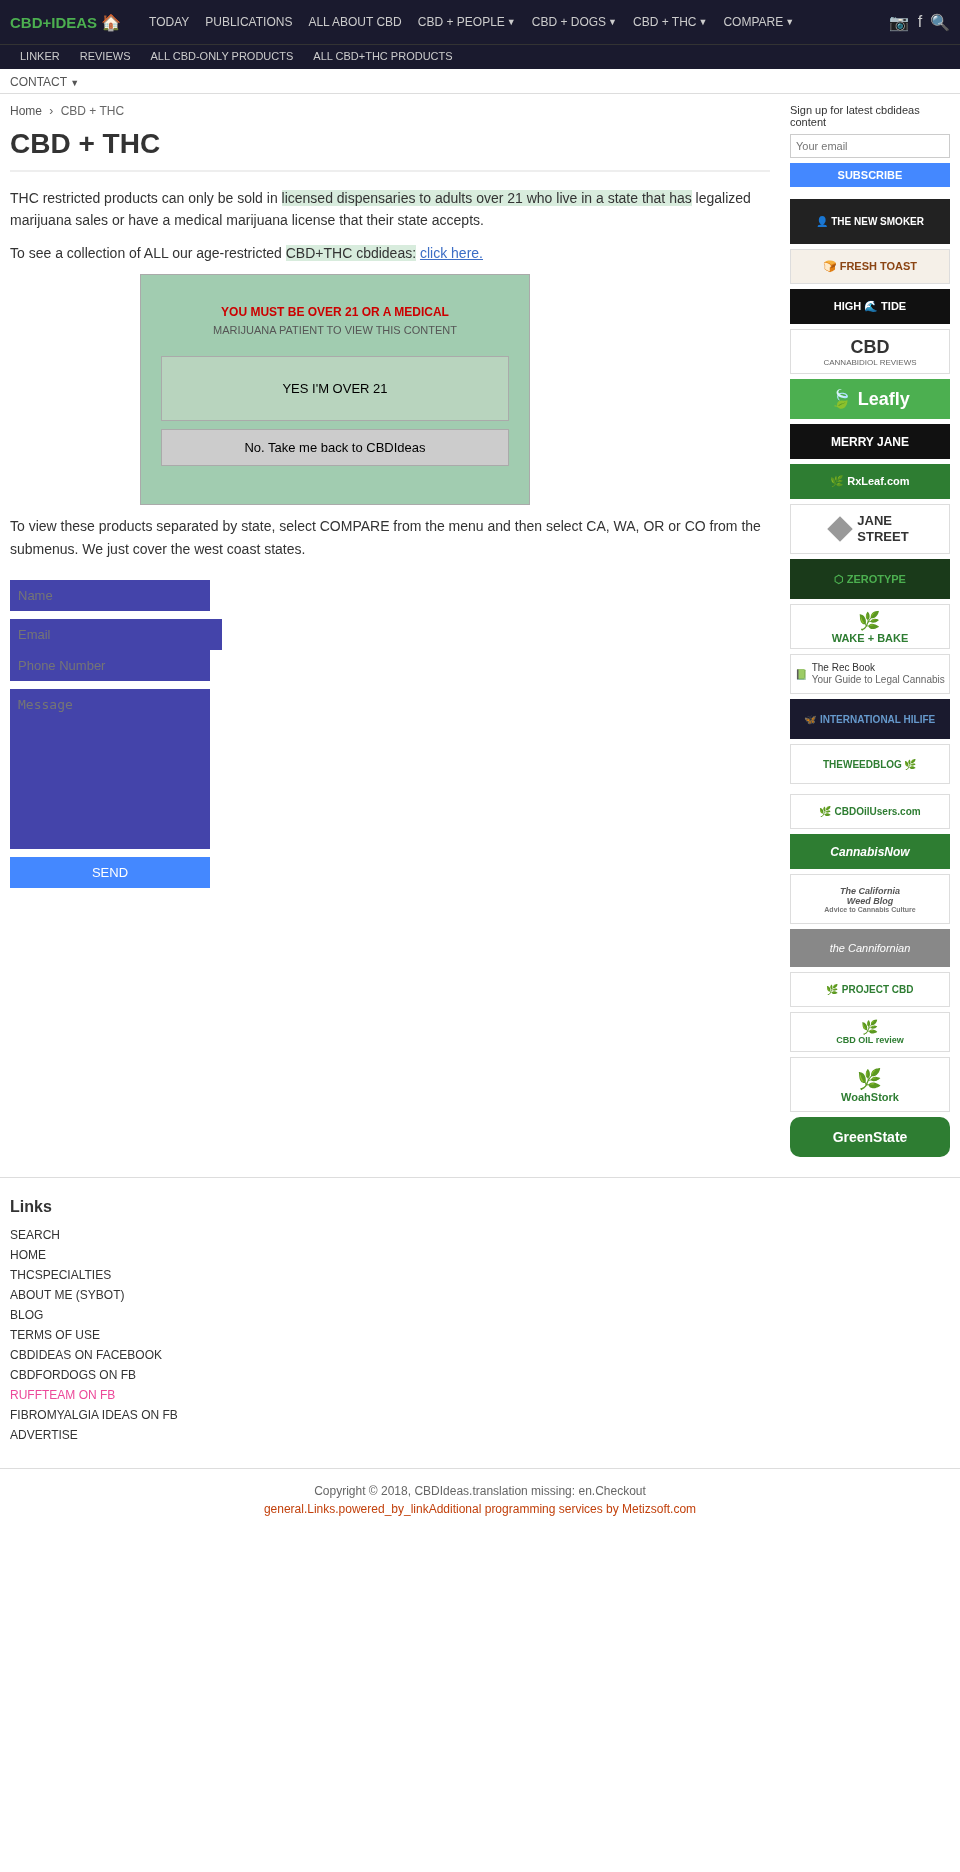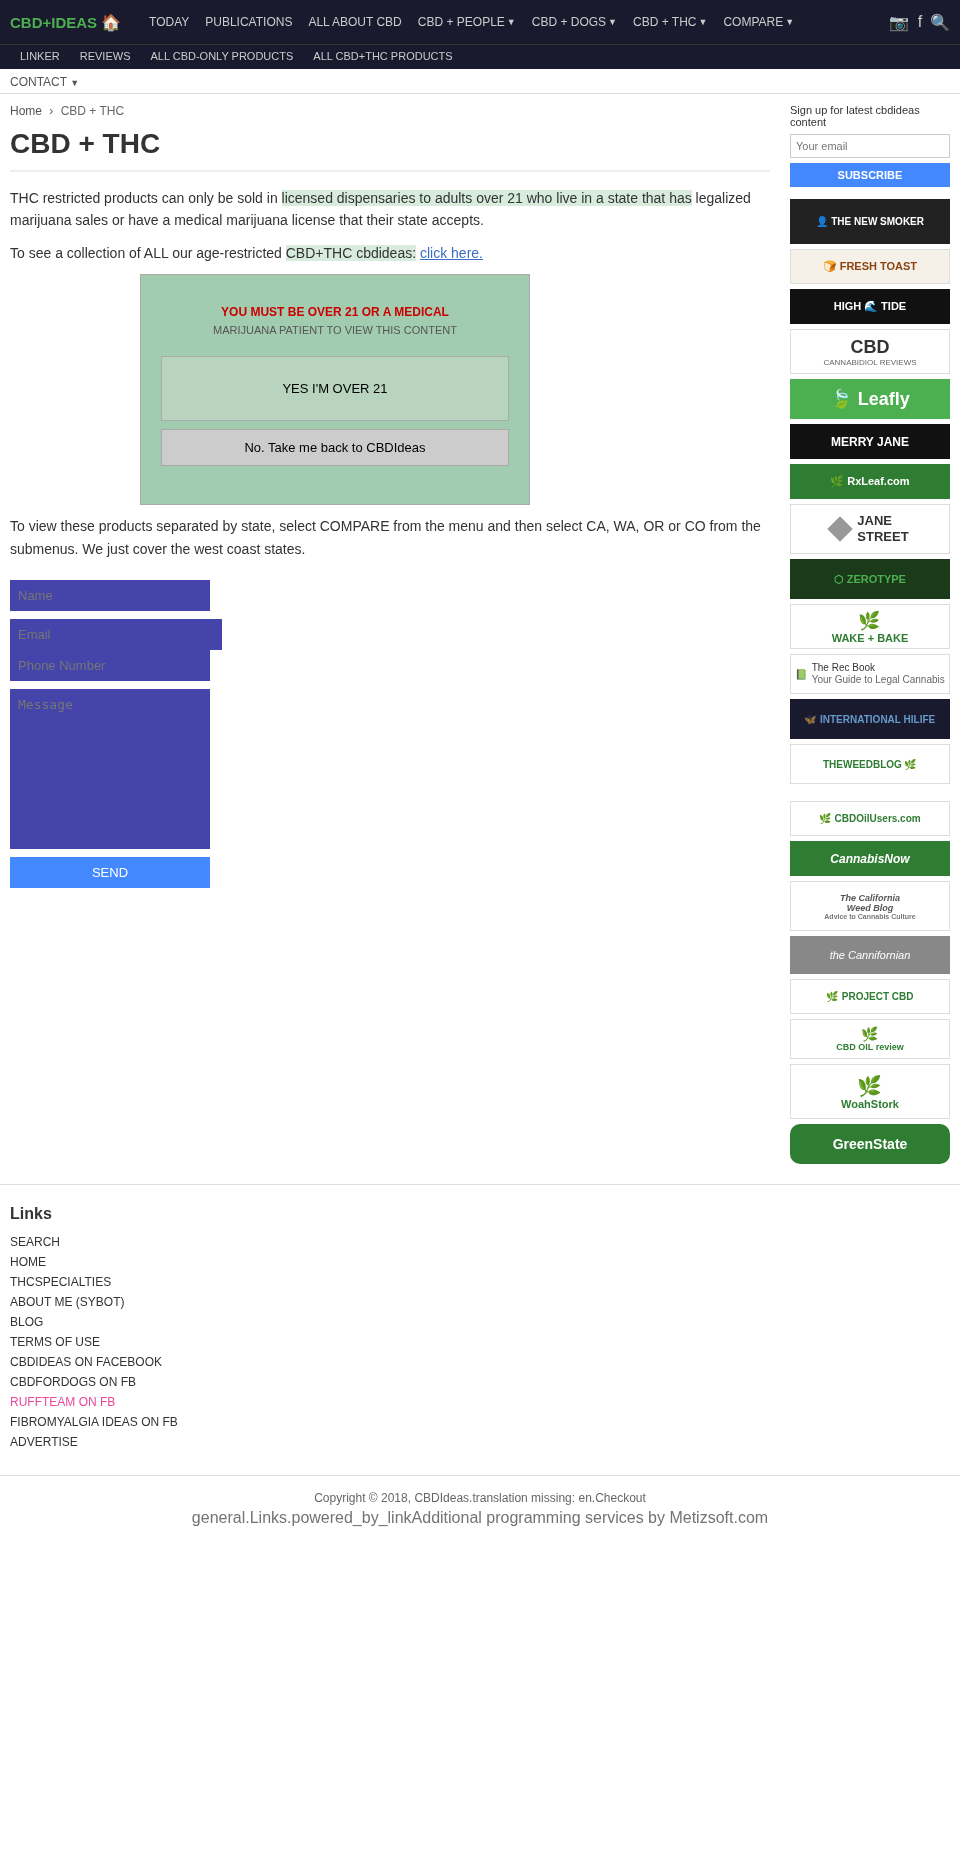--- a/index.html
+++ b/index.html
@@ -144,21 +144,21 @@
 
       <div style="width:100%; height:40px; margin-bottom:5px; display:flex; align-items:center; justify-content:center; background:#fff; border:1px solid #ddd; font-size:10px; color:#333; cursor:pointer; gap:4px;">
         <span>📗</span>
         <span style="text-align:left; line-height:1.2;">The Rec Book<br><span style="font-size:10px; color:#666;margin-top:48px;">Your Guide to Legal Cannabis</span></span>
       </div>
 
       <div style="width:100%; height:40px; margin-bottom:5px; display:flex; align-items:center; justify-content:center; background:#1a1a2e; color:#6699cc; font-size:10px; font-weight:bold; cursor:pointer;">
         <span>🦋 INTERNATIONAL HILIFE</span>
       </div>
 
-      <div style="width:100%; height:40px; margin-bottom:17px; display:flex; align-items:center; justify-content:center; background:#fff; border:1px solid #ddd; font-size:10px; color:#2e7d32; font-weight:bold; cursor:pointer;">
+      <div style="width:100%; height:40px; margin-bottom:10px; display:flex; align-items:center; justify-content:center; background:#fff; border:1px solid #ddd; font-size:10px; color:#2e7d32; font-weight:bold; cursor:pointer;">
         <span>THEWEEDBLOG 🌿</span>
       </div>
 
       <div style="width:100%; height:35px; margin-bottom:5px; display:flex; align-items:center; justify-content:center; background:#fff; border:1px solid #ddd; font-size:10px; color:#2e7d32; font-weight:bold; cursor:pointer;">
         <span>🌿 CBDOilUsers.com</span>
       </div>
 
       <div style="width:100%; height:35px; margin-bottom:5px; display:flex; align-items:center; justify-content:center; background:#2e7d32; color:#fff; font-size:12px; font-style:italic; font-weight:bold; cursor:pointer;">
         <span>CannabisNow</span>
       </div>
@@ -207,14 +207,14 @@
     <a style="font-size:12px; color:#333; display:block; margin-bottom:6px; cursor:pointer; text-decoration:none; text-transform:uppercase;">CBDIDEAS on FACEBOOK</a>
     <a style="font-size:12px; color:#333; display:block; margin-bottom:6px; cursor:pointer; text-decoration:none; text-transform:uppercase;">CBDFORDOGS on FB</a>
     <a style="font-size:12px; color:#ec4899; display:block; margin-bottom:6px; cursor:pointer; text-decoration:none; text-transform:uppercase;">RUFFTEAM on FB</a>
     <a style="font-size:12px; color:#333; display:block; margin-bottom:6px; cursor:pointer; text-decoration:none; text-transform:uppercase;">FIBROMYALGIA IDEAS on FB</a>
     <a style="font-size:12px; color:#333; display:block; margin-bottom:6px; cursor:pointer; text-decoration:none; text-transform:uppercase;">ADVERTISE</a>
   </div>
 </div>
 
 <div style="border-top:1px solid #ddd; padding:15px; text-align:center;">
   <div style="font-size:12px; color:#666; margin-bottom:4px;">Copyright © 2018, CBDIdeas.translation missing: en.Checkout</div>
-  <div style="font-size:16px; color:#737373;">general.Links.powered_by_linkAdditional programming services by Metizsoft.com</div>
+  <div style="font-size:12px; color:#c2410c;">general.Links.powered_by_linkAdditional programming services by Metizsoft.com</div>
 </div>
 
 </body></html>

